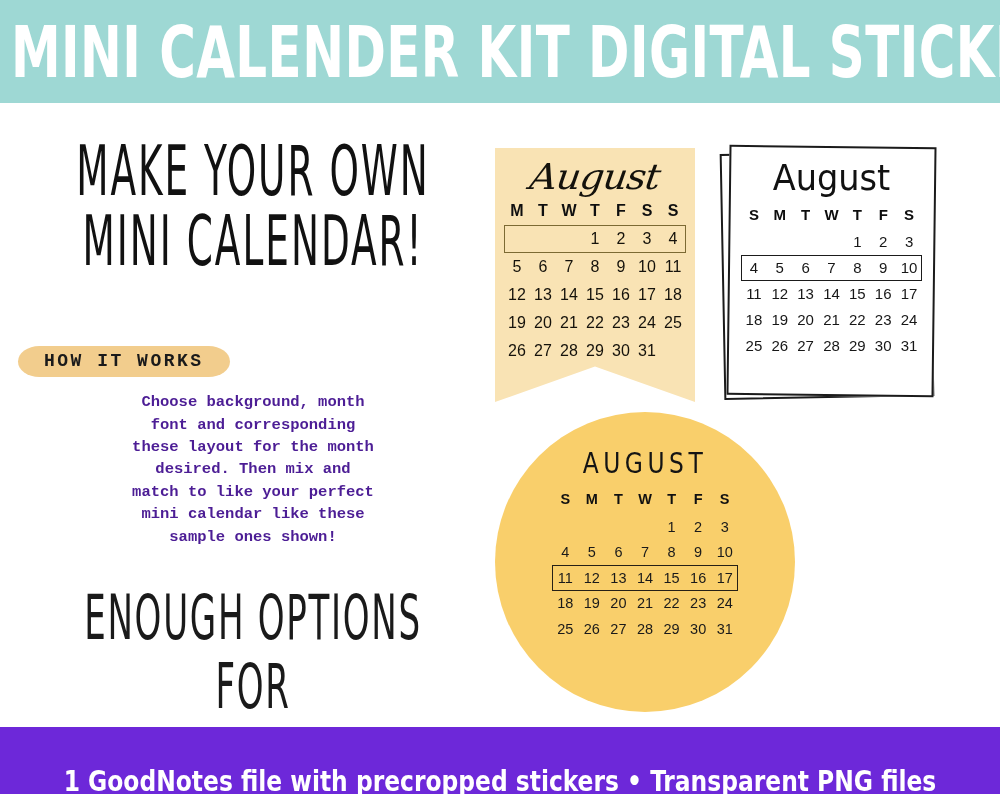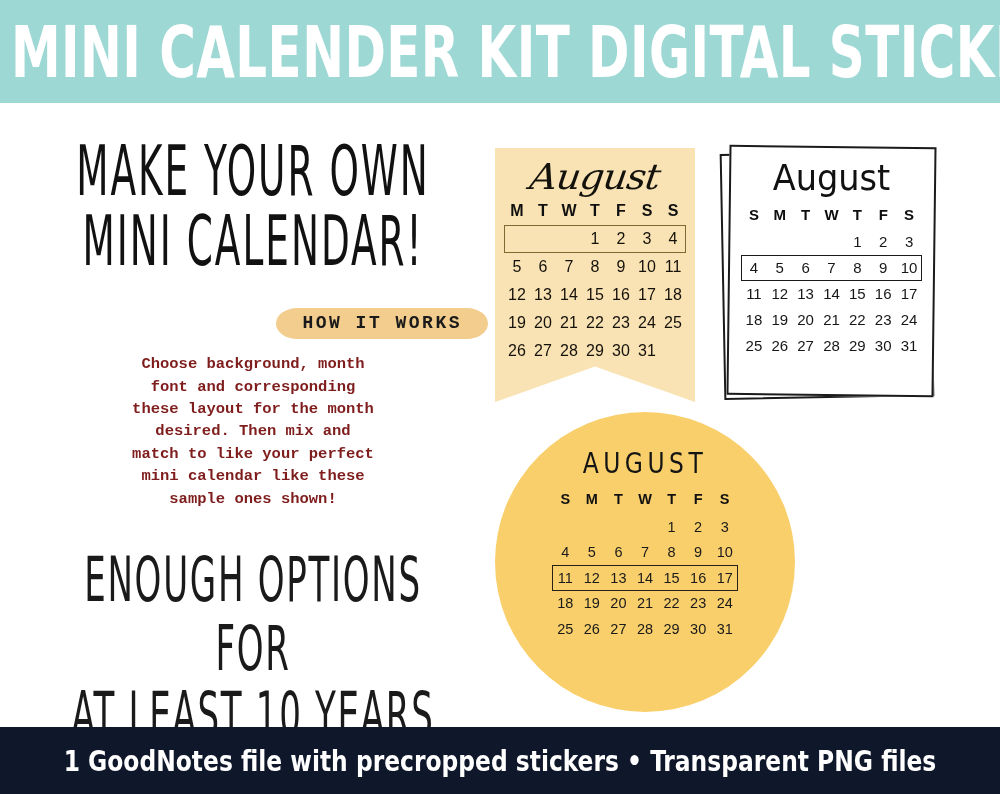--- a/index.html
+++ b/index.html
@@ -43,23 +43,23 @@
     transform-origin: center center;
   }
 
   
   .footer-bar {
     position: absolute;
     left: 0;
     bottom: 0;
     width: 1000px;
     height: 67px;
-    background: #0f172a;
+    background: #6d28d9;
     display: flex;
-    align-items: center;
+    align-items: flex-end;
     justify-content: center;
   }
   .footer-text {
     color: #ffffff;
     font-family: "Liberation Sans Narrow", "DejaVu Sans Condensed", "Liberation Sans", sans-serif;
     font-weight: 700;
     font-size: 26px;
     line-height: 1;
     white-space: nowrap;
     transform: scaleY(1.12);
@@ -83,43 +83,43 @@
     line-height: 1.02;
     letter-spacing: 2.5px;
     transform: scaleX(0.80) scaleY(1.33);
     transform-origin: center top;
     margin-top: 10px;
   }
   .headline .l2 { display: block; }
 
   .badge-wrap {
     display: flex;
-    justify-content: flex-end;
-    margin-top: 66px;
+    justify-content: flex-start;
+    margin-top: 104px;
   }
   .badge {
     background: #f2cd8d;
     color: #1a1a1a;
     font-family: "Liberation Mono", "DejaVu Sans Mono", monospace;
     font-weight: 700;
     font-size: 18px;
     letter-spacing: 2.5px;
     padding: 5px 26px 6px 26px;
     border-radius: 22px / 16px;
     white-space: nowrap;
   }
 
   .how-body {
     margin-top: 14px;
     text-align: center;
     font-family: "Liberation Mono", "DejaVu Sans Mono", monospace;
     font-weight: 700;
     font-size: 15.5px;
     line-height: 1.45;
-    color: #7f1d1d;
+    color: #4c1d95;
     padding: 0 48px;
   }
   .how-body span { display: block; }
 
   .bigline {
     margin-top: 36px;
     text-align: center;
     font-family: "Liberation Sans Narrow", "DejaVu Sans Condensed", "Liberation Sans", sans-serif;
     font-weight: 300;
     color: #1a1a1a;

